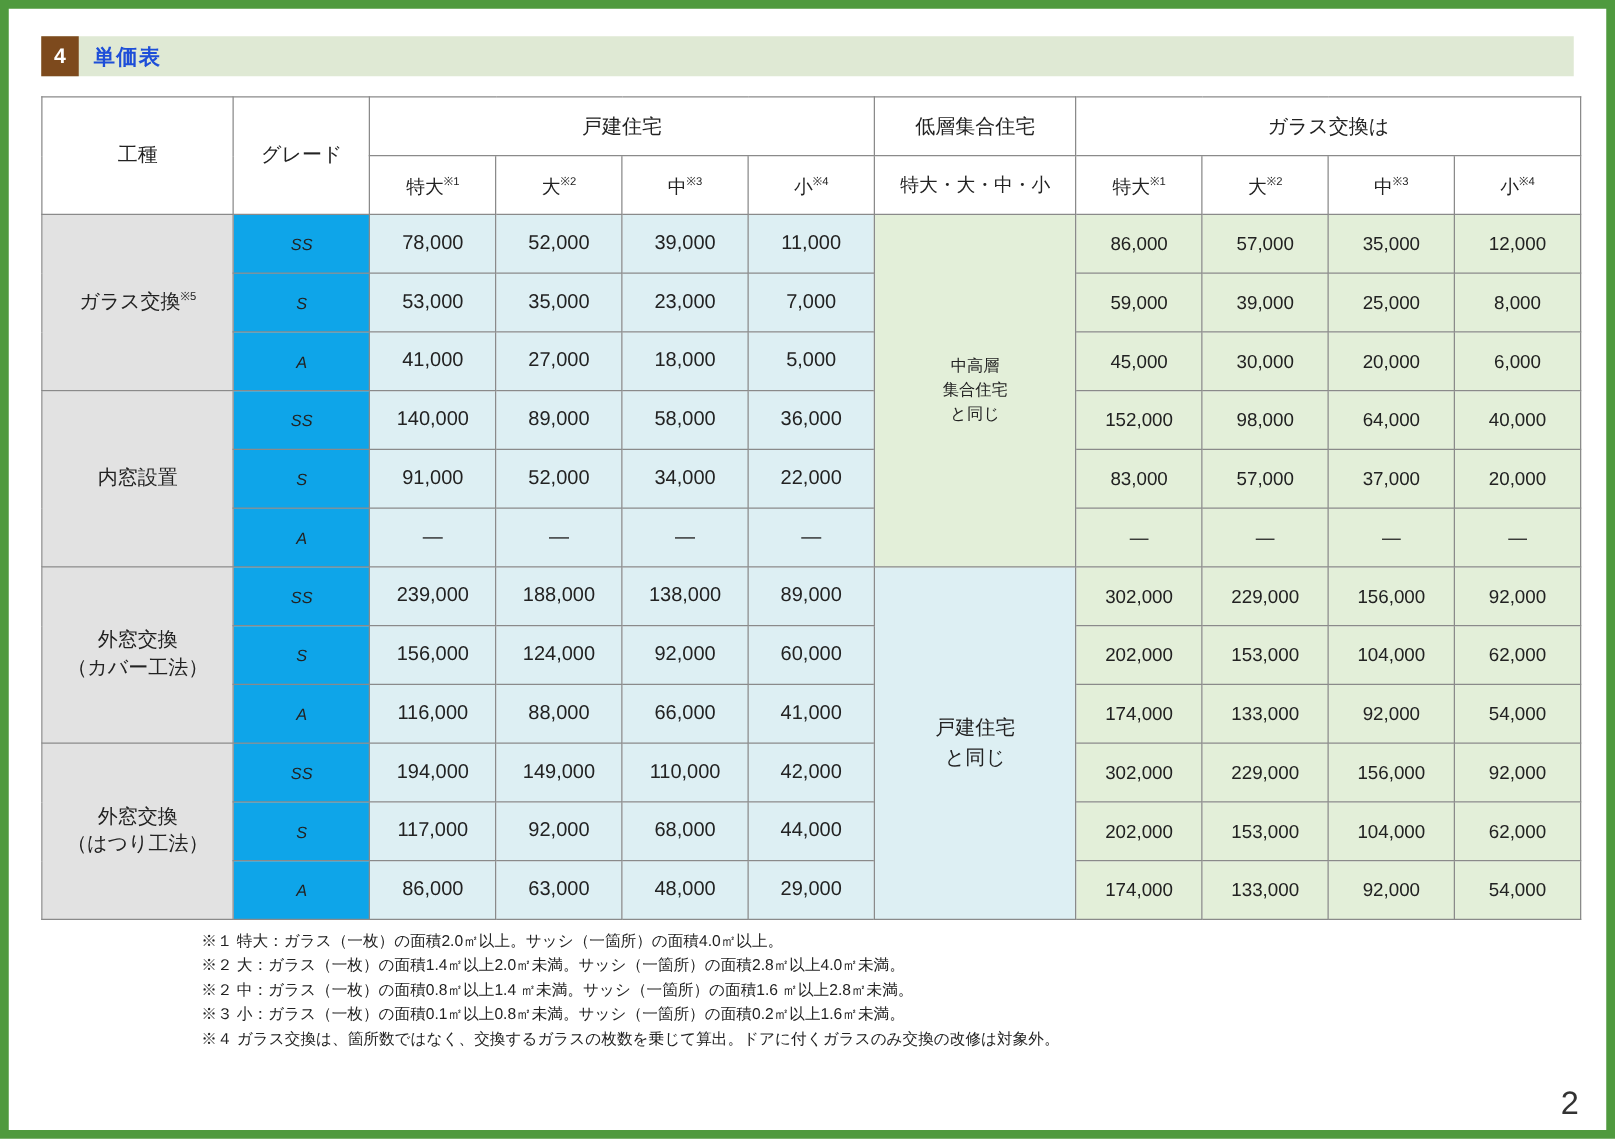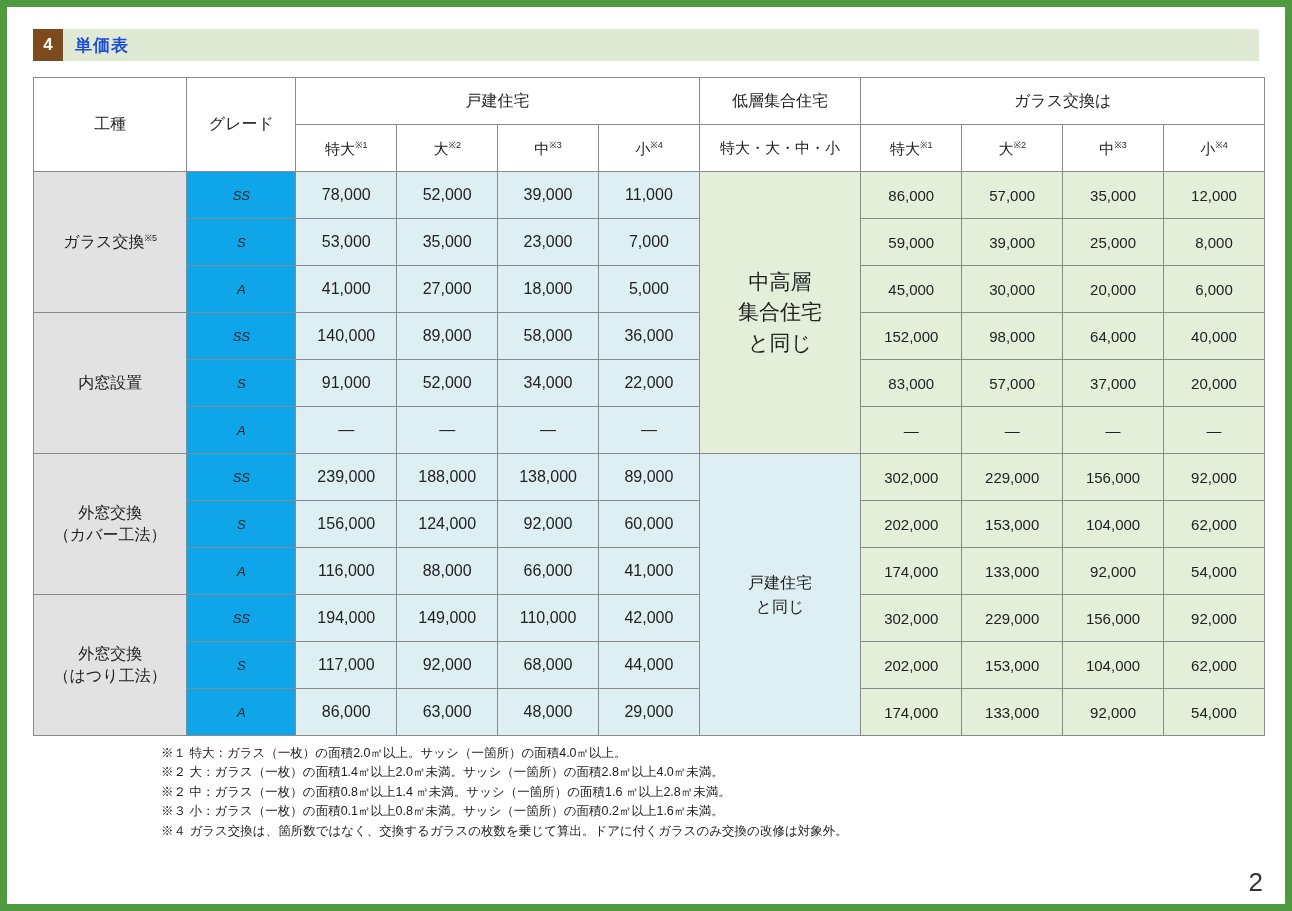--- a/index.html
+++ b/index.html
@@ -100,21 +100,21 @@
   td.detached {
     background: #ddeff3;
     font-size: 16px;
   }
   td.mid {
     background: #e3efd9;
     font-size: 15px;
   }
   td.merge-green {
     background: #e3efd9;
-    font-size: 21px;
+    font-size: 13px;
     line-height: 1.45;
   }
   td.merge-blue {
     background: #ddeff3;
     font-size: 16px;
     line-height: 1.45;
   }
 
   
   .notes {

